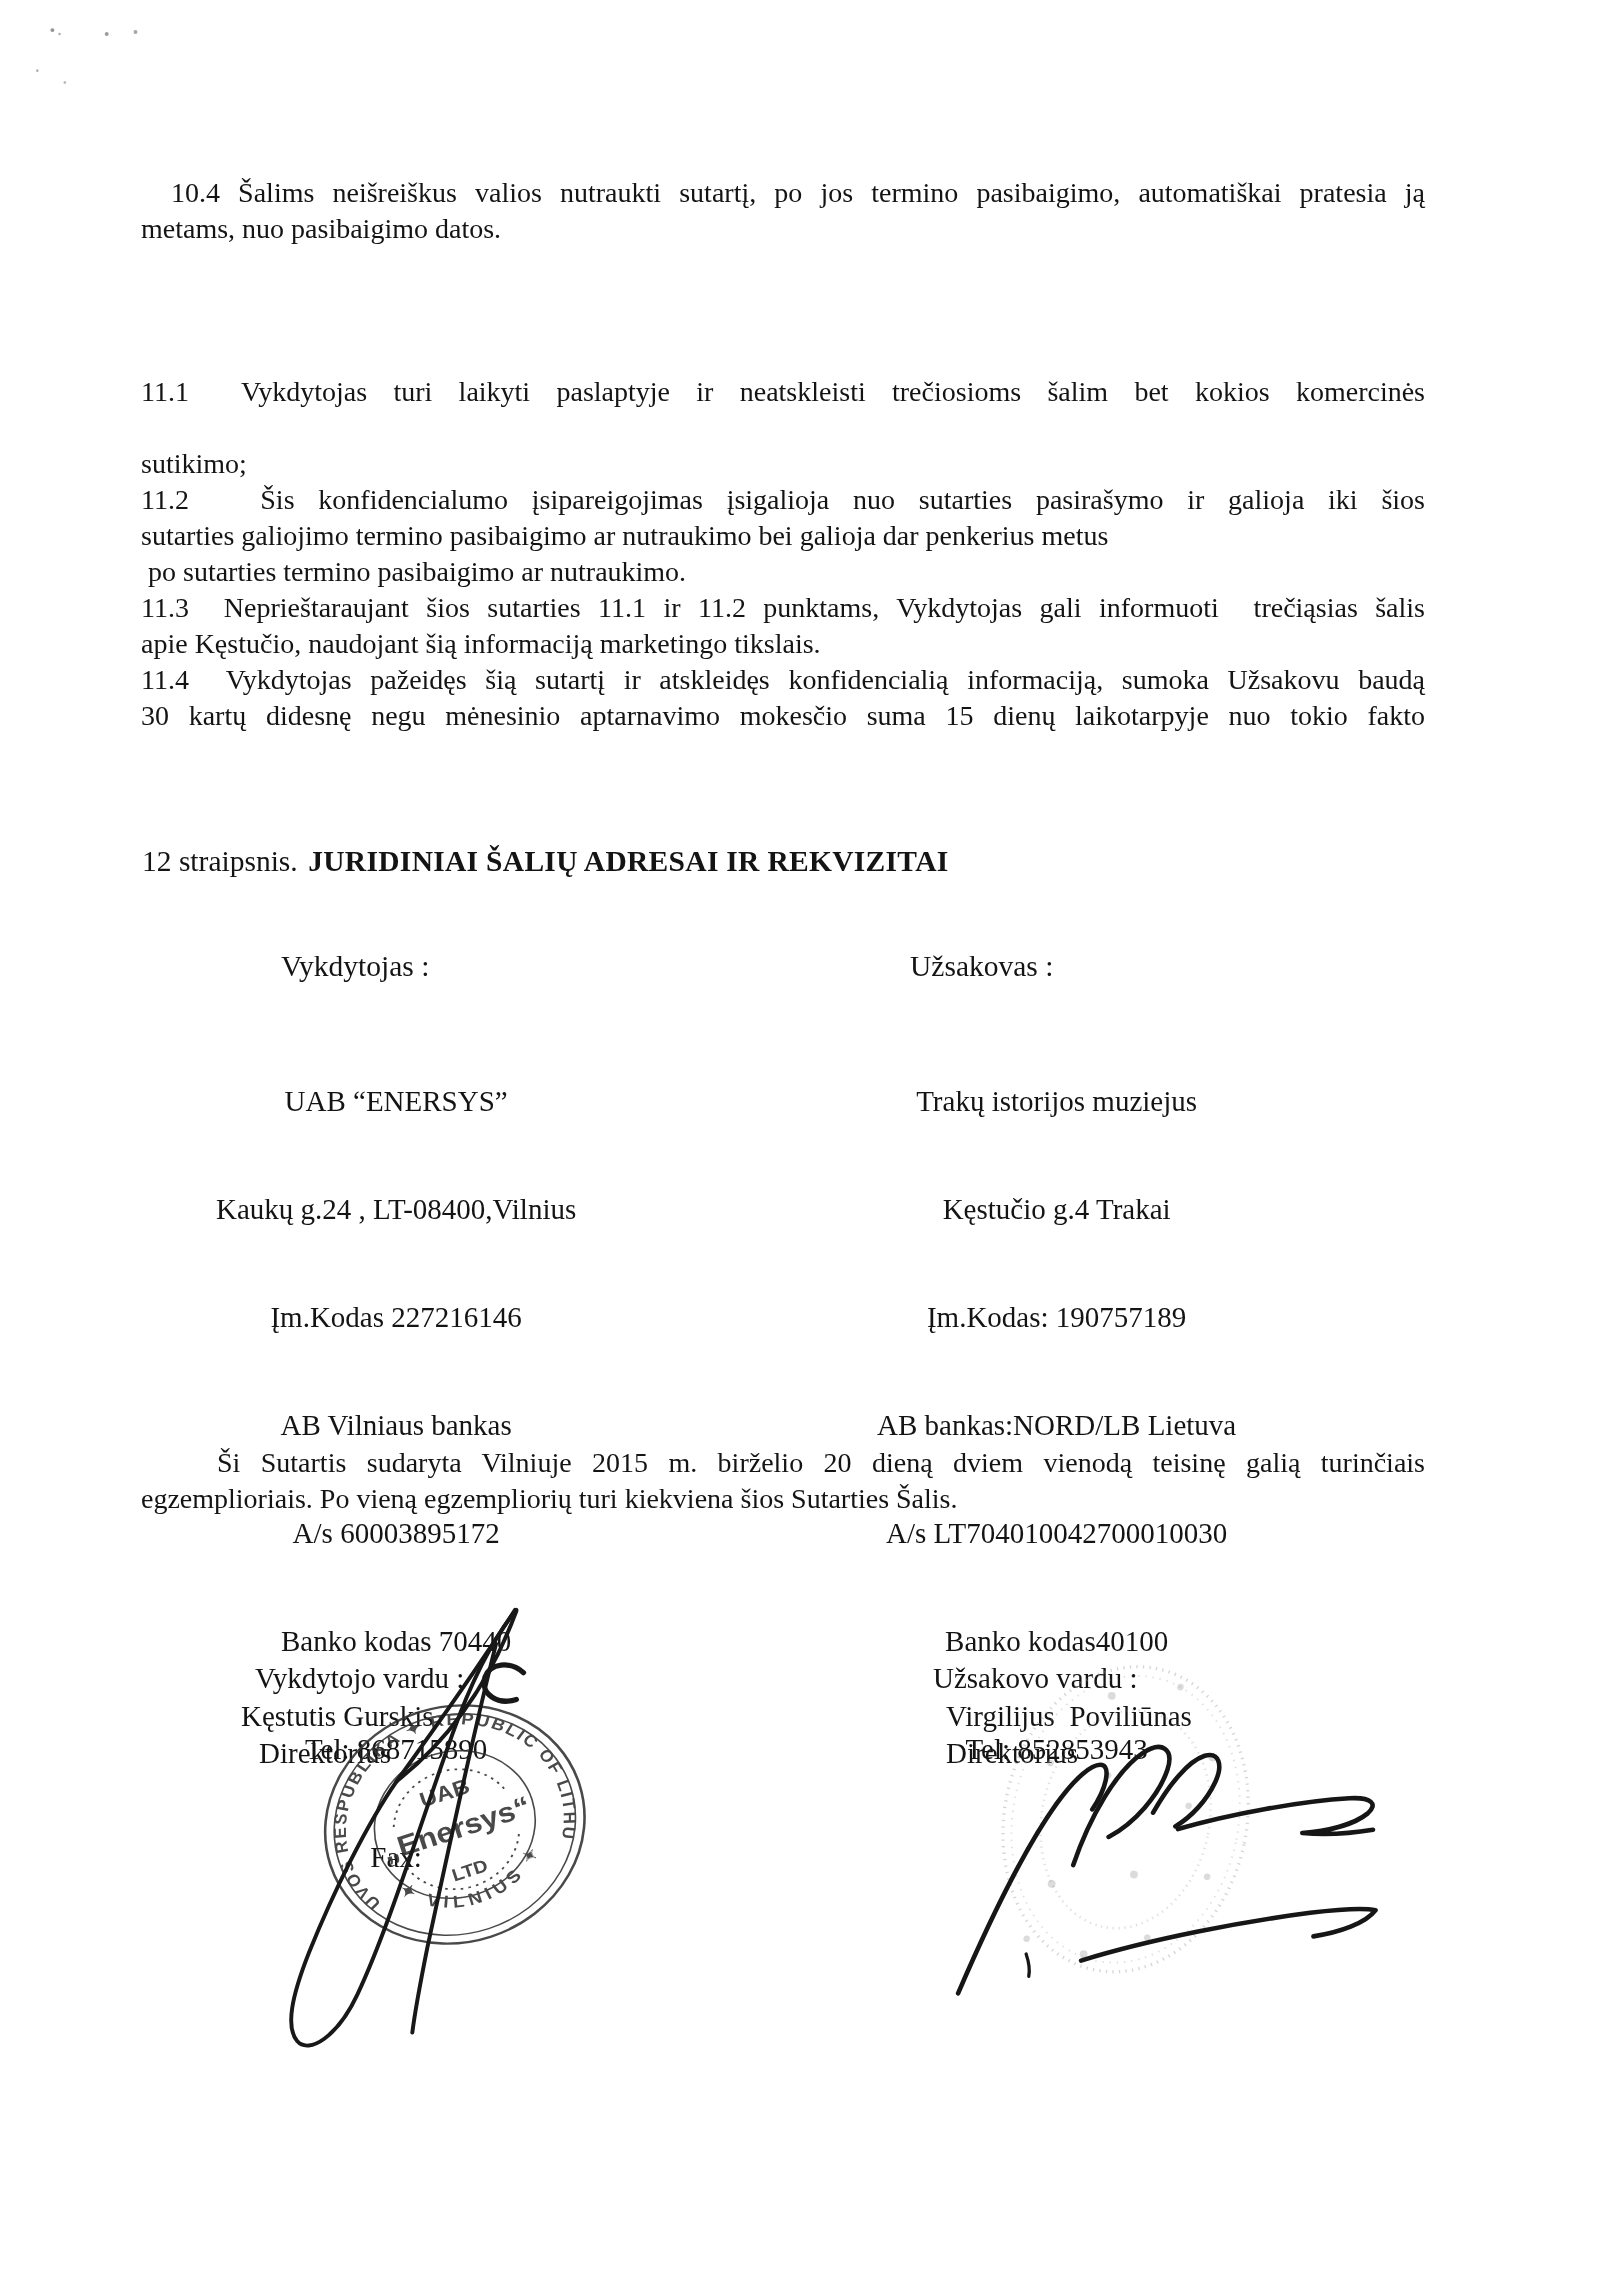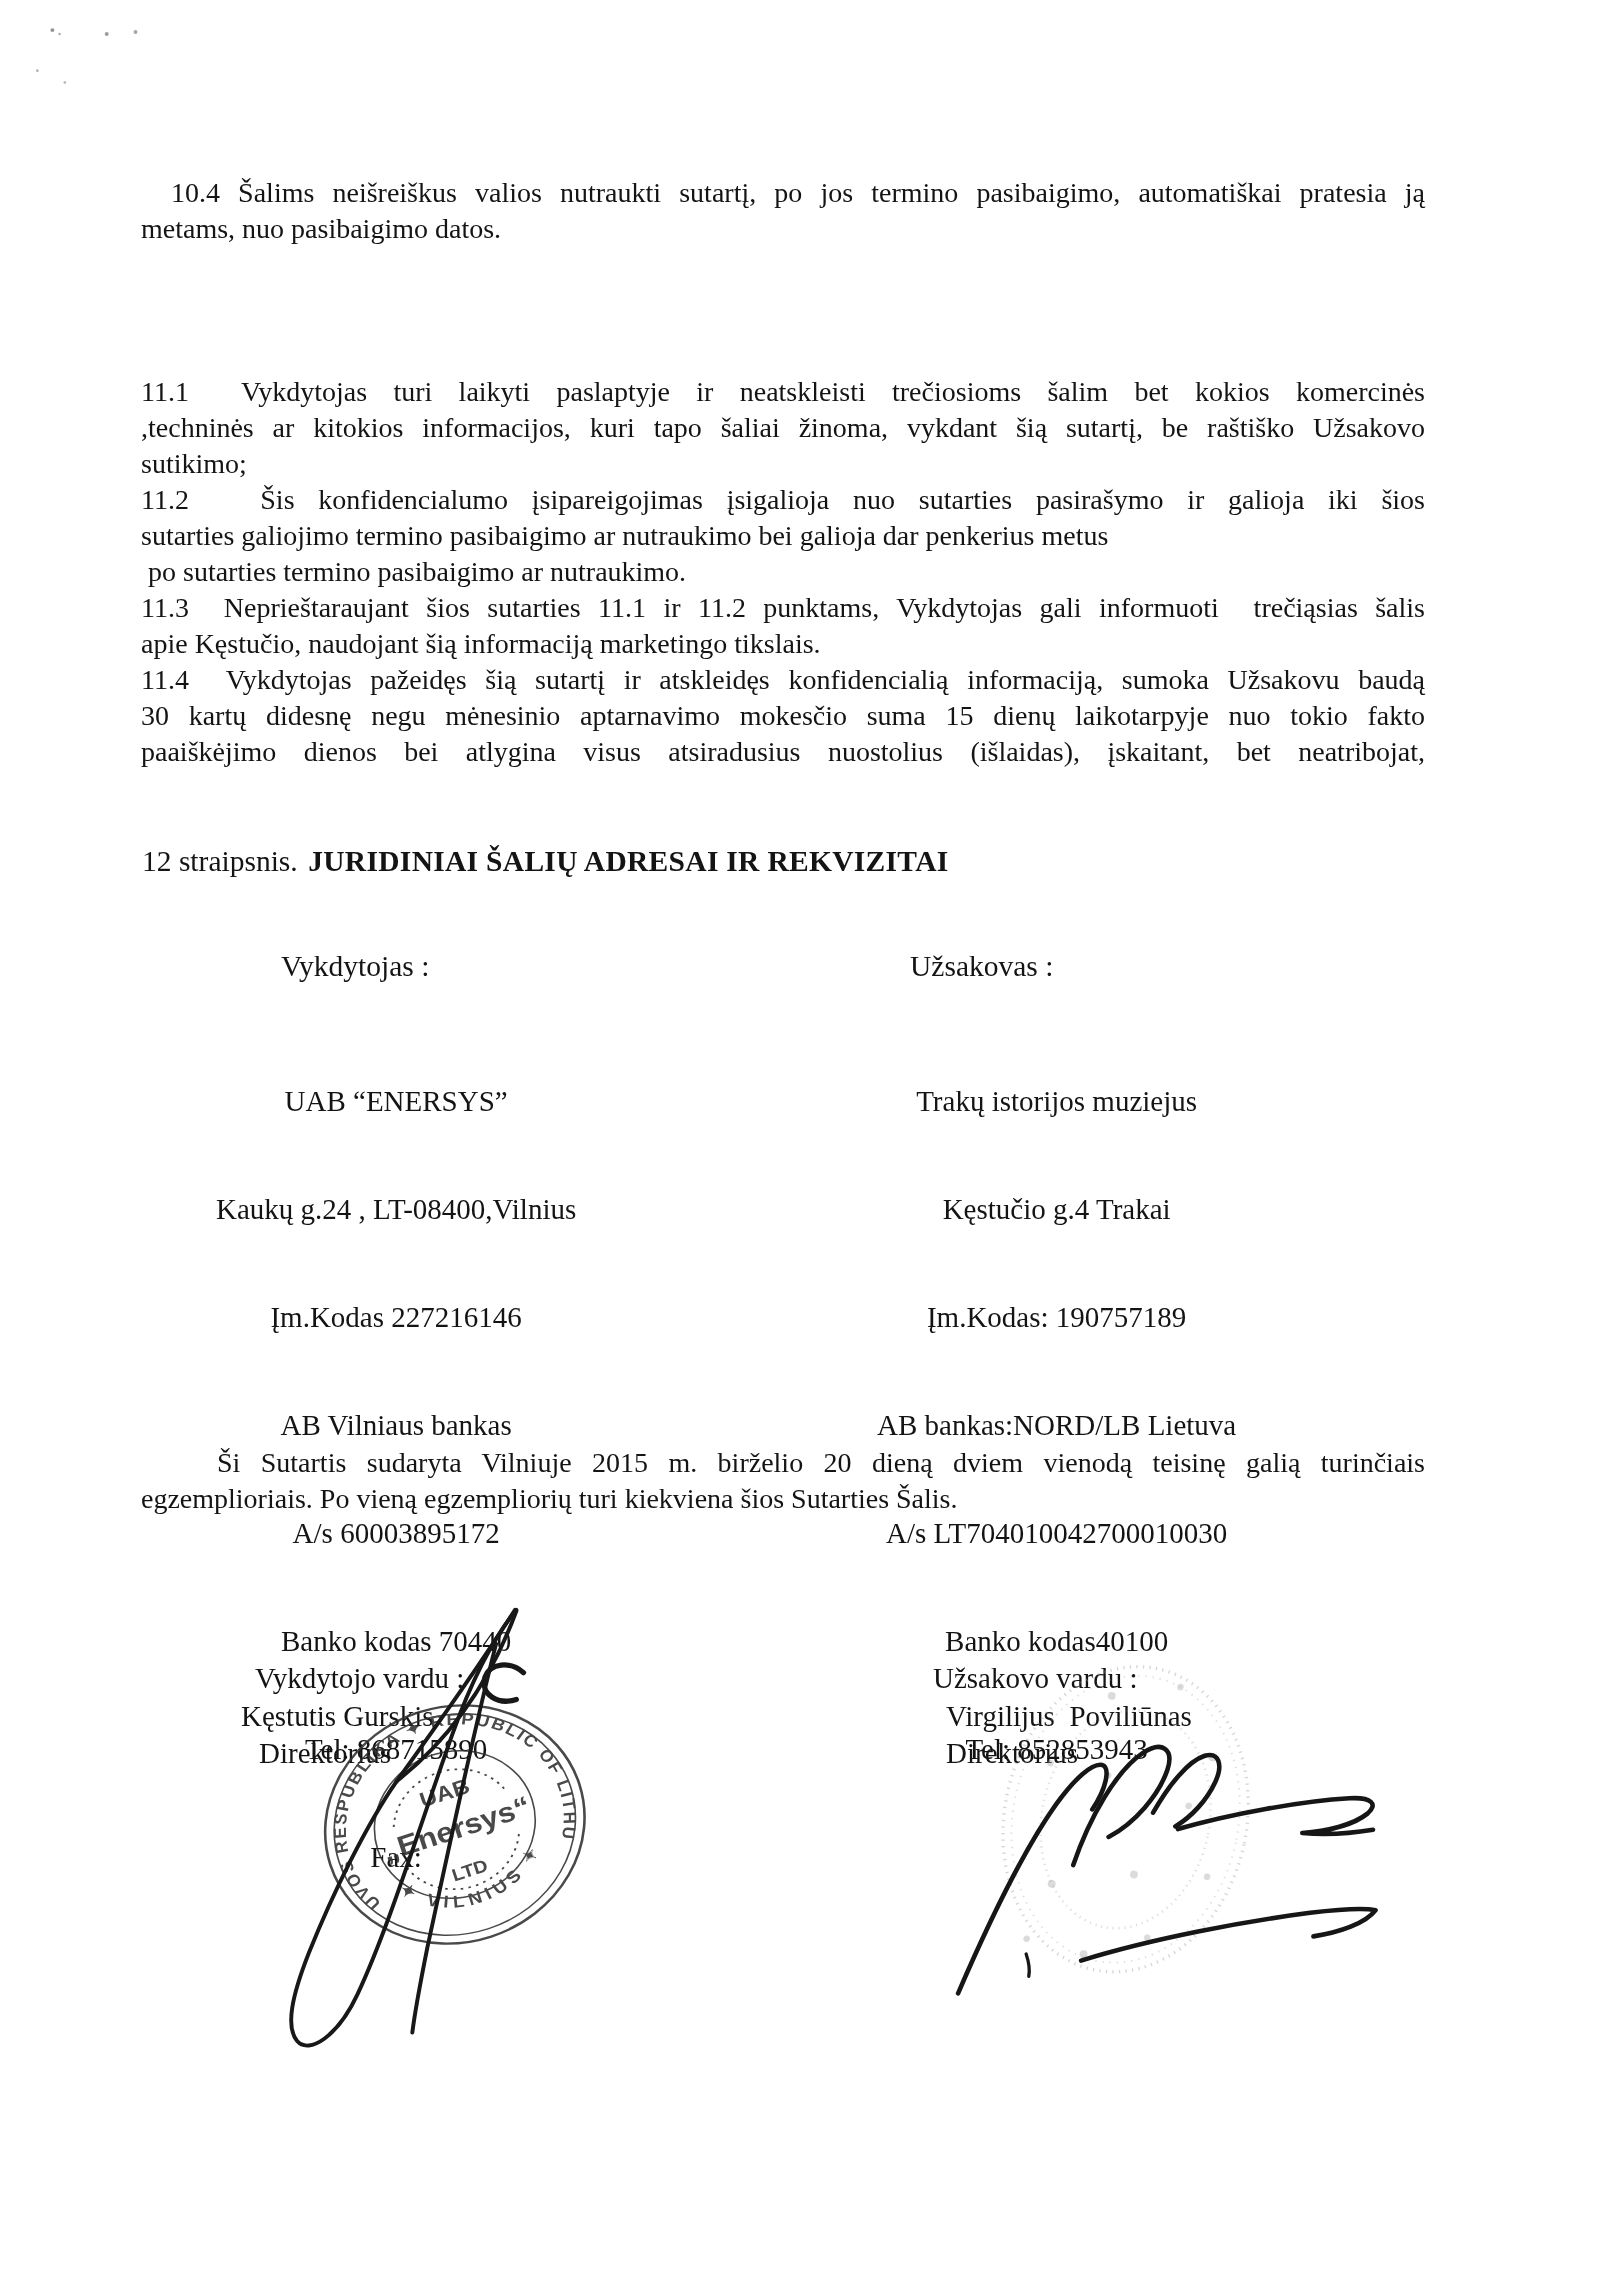--- a/index.html
+++ b/index.html
@@ -25,30 +25,28 @@
 </head>
 <body>
 
 <div class="page">
 
   <div class="bl j ind104" style="top:175px">10.4 Šalims neišreiškus valios nutraukti sutartį, po jos termino pasibaigimo, automatiškai pratesia ją</div>
   <div class="bl" style="top:211px">metams, nuo pasibaigimo datos.</div>
 
 
   <div class="bl j" style="top:374px">11.1  Vykdytojas turi laikyti paslaptyje ir neatskleisti trečiosioms šalim bet kokios komercinės</div>
-  <div class="bl j" style="top:410px">,techninės ar kitokios informacijos, kuri tapo šaliai žinoma, vykdant šią sutartį, be raštiško Užsakovo</div>
   <div class="bl" style="top:446px">sutikimo;</div>
   <div class="bl j" style="top:482px">11.2   Šis konfidencialumo įsipareigojimas įsigalioja nuo sutarties pasirašymo ir galioja iki šios</div>
   <div class="bl" style="top:518px">sutarties galiojimo termino pasibaigimo ar nutraukimo bei galioja dar penkerius metus</div>
   <div class="bl" style="top:554px"> po sutarties termino pasibaigimo ar nutraukimo.</div>
   <div class="bl j" style="top:590px">11.3  Neprieštaraujant šios sutarties 11.1 ir 11.2 punktams, Vykdytojas gali informuoti  trečiąsias šalis</div>
   <div class="bl" style="top:626px">apie Kęstučio, naudojant šią informaciją marketingo tikslais.</div>
   <div class="bl j" style="top:662px">11.4  Vykdytojas pažeidęs šią sutartį ir atskleidęs konfidencialią informaciją, sumoka Užsakovu baudą</div>
   <div class="bl j" style="top:698px">30 kartų didesnę negu mėnesinio aptarnavimo mokesčio suma 15 dienų laikotarpyje nuo tokio fakto</div>
-  <div class="bl j" style="top:734px">paaiškėjimo dienos bei atlygina visus atsiradusius nuostolius (išlaidas), įskaitant, bet neatribojat,</div>
 
   <div class="hrow" style="top:843px"><span>12 straipsnis.</span><span class="htitle">JURIDINIAI ŠALIŲ ADRESAI IR REKVIZITAI</span></div>
 
   <div class="party-header" style="left:281px;top:948px">Vykdytojas :</div>
   <div class="party-header" style="left:910px;top:948px">Užsakovas :</div>
 
   <div class="addr" style="left:216px;top:1011px">
     <div>UAB “ENERSYS”</div>
     <div>Kaukų g.24 , LT-08400,Vilnius</div>
     <div>Įm.Kodas 227216146</div>

